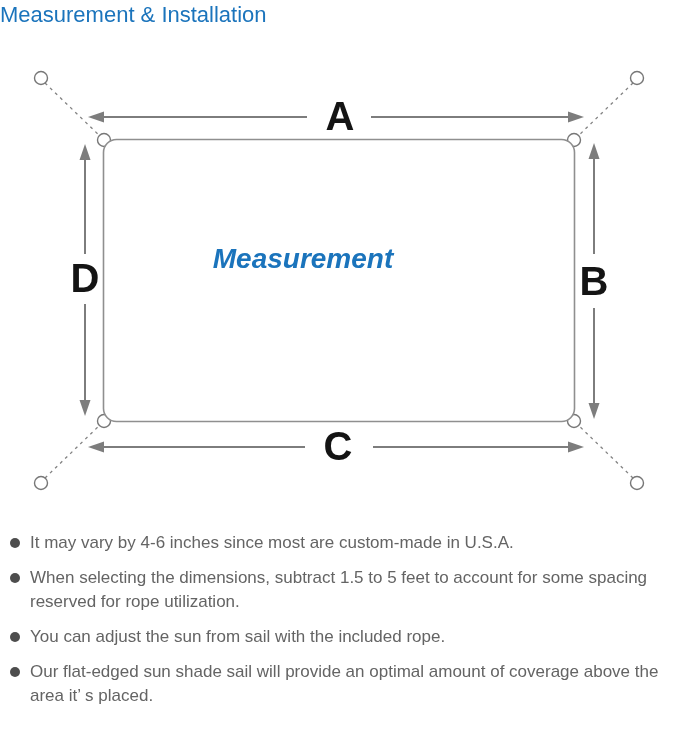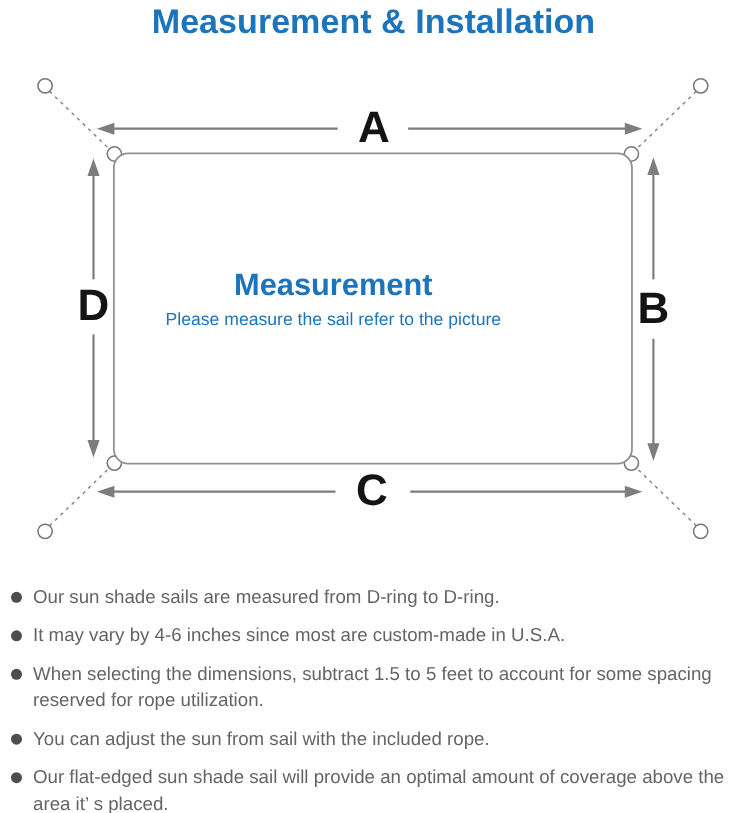--- a/index.html
+++ b/index.html
@@ -1,33 +1,33 @@
 <!DOCTYPE html>
 <html><head>
 <meta charset="utf-8">
 <style>
   html,body{margin:0;padding:0;background:#ffffff;}
   body{width:679px;height:739px;font-family:"Liberation Sans",sans-serif;}
   .page{position:relative;width:679px;height:739px;background:#fff;overflow:hidden;}
 
   .title{
-    position:absolute;top:2px;left:0;width:679px;text-align:center;
-    font-size:31px;font-weight:700;color:#1b74bc;letter-spacing:0px;
+    position:absolute;top:2px;left:0;width:679px;
+    font-size:22px;font-weight:400;color:#1b74bc;letter-spacing:0px;
   }
 
   .diagram-svg{position:absolute;top:0;left:0;}
 
   .dim-label{
     position:absolute;transform:translate(-50%,-50%);
     font-size:40px;font-weight:700;color:#141414;line-height:1;
     background:transparent;
   }
 
   .center-text{
-    position:absolute;left:103px;top:243px;width:400px;text-align:center;
+    position:absolute;left:103px;top:243px;width:400px;text-align:center;font-style:italic;
   }
   .center-title{font-size:28px;font-weight:700;color:#1b74bc;line-height:1.15;}
   .center-sub{font-size:16px;font-weight:400;color:#1b74bc;margin-top:7px;}
 
   .notes{
     position:absolute;left:10px;top:531px;width:661px;
   }
   .note-item{
     display:flex;align-items:flex-start;gap:10px;margin-bottom:11px;
   }
@@ -95,28 +95,23 @@
     </g>
   </svg>
 
   <div class="dim-label" style="left:340px;top:116px;">A</div>
   <div class="dim-label" style="left:594px;top:281px;">B</div>
   <div class="dim-label" style="left:338px;top:446px;">C</div>
   <div class="dim-label" style="left:85px;top:278px;">D</div>
 
   <div class="center-text">
     <div class="center-title">Measurement</div>
-    <div class="center-sub">Please measure the sail refer to the picture</div>
   </div>
 
   <div class="notes">
-    <div class="note-item">
-      <div class="note-dot"></div>
-      <div class="note-text">Our sun shade sails are measured from D-ring to D-ring.</div>
-    </div>
     <div class="note-item">
       <div class="note-dot"></div>
       <div class="note-text">It may vary by 4-6 inches since most are custom-made in U.S.A.</div>
     </div>
     <div class="note-item">
       <div class="note-dot"></div>
       <div class="note-text">When selecting the dimensions, subtract 1.5 to 5 feet to account for some spacing reserved for rope utilization.</div>
     </div>
     <div class="note-item">
       <div class="note-dot"></div>

